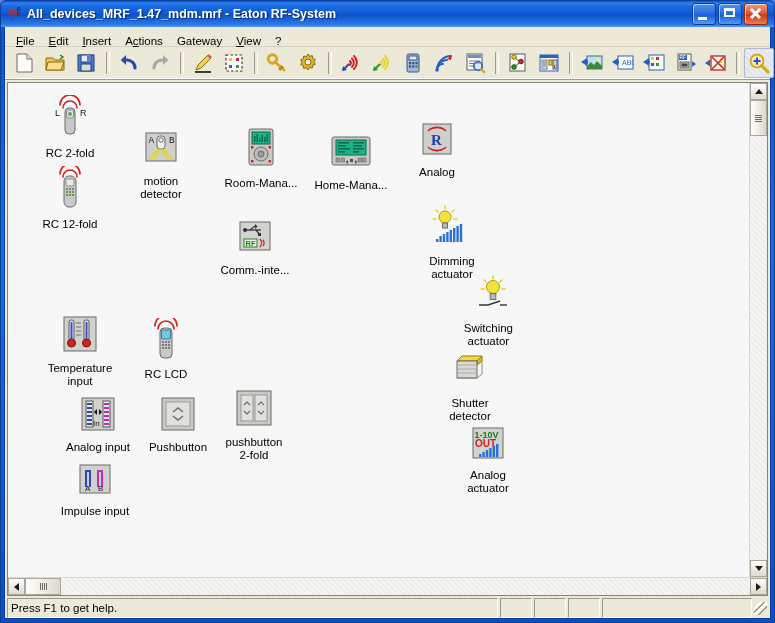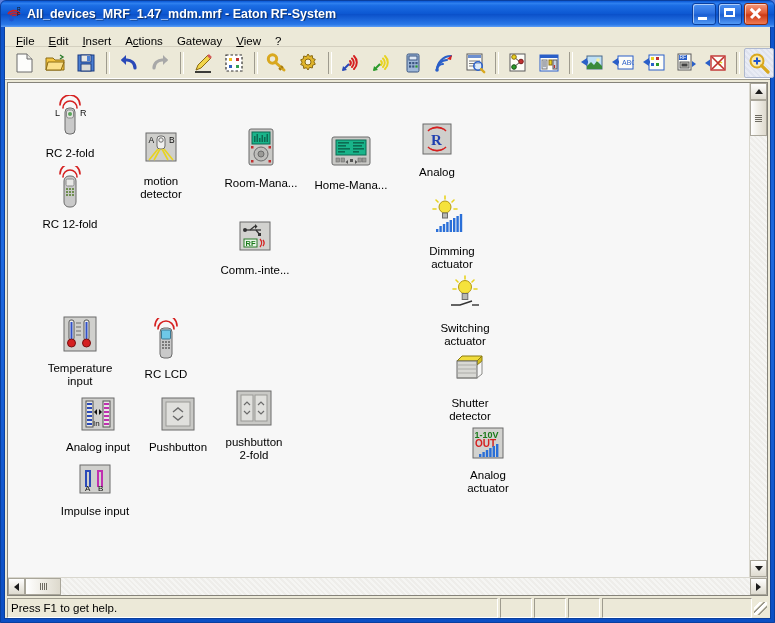--- a/index.html
+++ b/index.html
@@ -728,21 +728,21 @@
                     <path d="M12 7 A8 5 0 0 1 24 7"></path>
                   <path d="M9 25 A11 8 0 0 0 27 25"></path>
                     <path d="M12 27 A8 5 0 0 0 24 27"></path>
                 </g>
                 <text x="12" y="23" font-size="15" fill="#1f3fb0" font-weight="bold" font-family="Liberation Serif, serif">R</text>
               </svg>
             </span>
             <span class="cap">Analog</span>
           </div>
 
-          <div class="dev" style="left:396px;top:110px;justify-content:space-between;">
+          <div class="dev" style="left:396px;top:120px;justify-content:space-between;">
             <span class="glyph">
               <svg width="44" height="42" viewBox="0 0 44 42">
                 <g stroke="#e8d320" stroke-width="1.6" stroke-linecap="round">
                   <path d="M15 4v-3"></path>
                     <path d="M8 7L6 5"></path>
                     <path d="M22 7l2-2"></path>
                     <path d="M6 14H3"></path>
                     <path d="M24 14h3"></path>
                 </g>
                 <circle cx="15" cy="12" r="6" fill="#f5e23c" stroke="#b59a10"></circle>
@@ -756,21 +756,21 @@
                     <rect x="23" y="23" width="2.4" height="14"></rect>
                   <rect x="26.4" y="21" width="2.4" height="16"></rect>
                     <rect x="29.8" y="19" width="2.4" height="18"></rect>
                 </g>
               </svg>
             </span>
             <span class="cap">Dimming
 actuator</span>
           </div>
 
-          <div class="dev" style="left:409px;top:187px;">
+          <div class="dev" style="left:409px;top:187px;align-items:flex-end;">
             <span class="glyph">
               <svg width="40" height="40" viewBox="0 0 40 40">
                 <g stroke="#e8d320" stroke-width="1.6" stroke-linecap="round">
                   <path d="M20 5V2"></path>
                     <path d="M13 8l-2-2"></path>
                     <path d="M27 8l2-2"></path>
                     <path d="M11 15H8"></path>
                     <path d="M29 15h3"></path>
                 </g>
                 <circle cx="20" cy="13" r="6.5" fill="#f5e23c" stroke="#b59a10"></circle>

